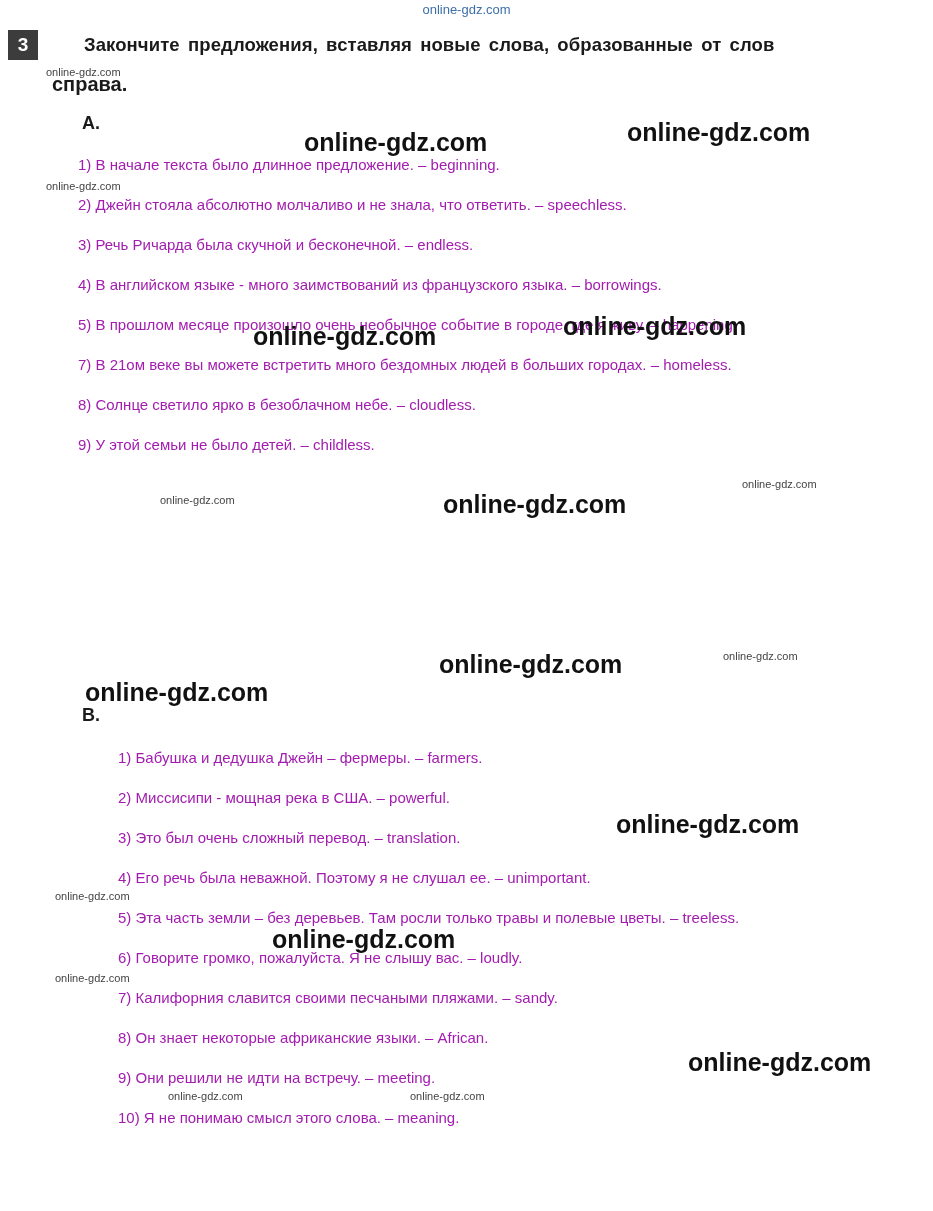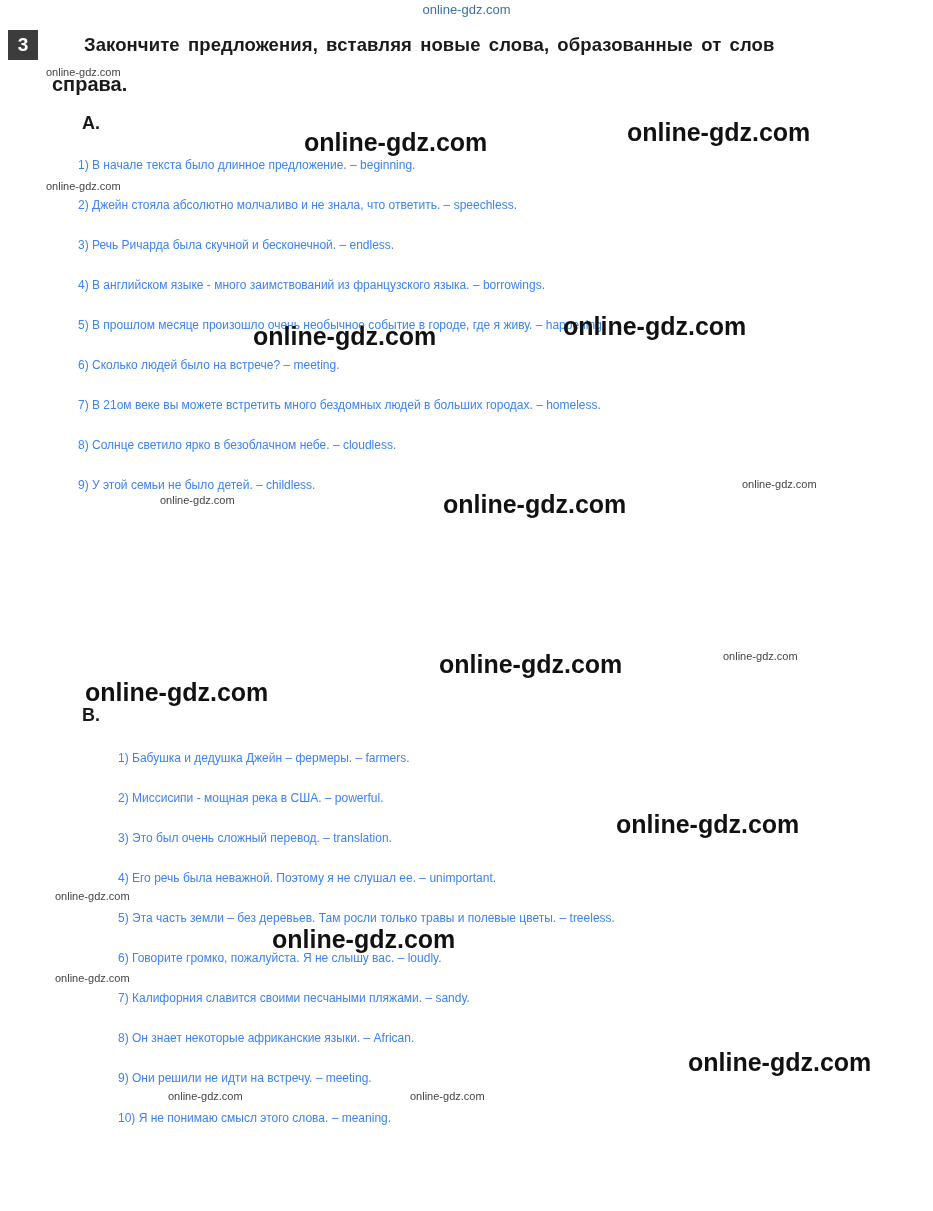--- a/index.html
+++ b/index.html
@@ -81,23 +81,23 @@
     font-size: 18px;
     font-weight: bold;
     color: #1a1a1a;
   }
   .content {
     position: absolute;
     left: 78px;
     width: 848px;
   }
   .item {
-    font-size: 12px;
+    font-size: 15px;
     line-height: 26px;
-    color: #3b82f6;
+    color: #a21caf;
     margin-bottom: 14px;
     text-align: justify;
   }
   .item.justify-full {
     text-align: justify;
     text-align-last: left;
   }
 
   
   .wm {
@@ -129,21 +129,20 @@
   </div>
   <div class="task-title-second">справа.</div>
 
   <div class="section-label" style="top:113px; left:82px;">A.</div>
   <div class="content" style="top:152px;">
     <div class="item">1) В начале текста было длинное предложение. – beginning.</div>
     <div class="item">2) Джейн стояла абсолютно молчаливо и не знала, что ответить. – speechless.</div>
     <div class="item">3) Речь Ричарда была скучной и бесконечной. – endless.</div>
     <div class="item justify-full">4) В английском языке - много заимствований из французского языка. – borrowings.</div>
     <div class="item justify-full">5) В прошлом месяце произошло очень необычное событие в городе, где я живу. – happening.</div>
-    <div class="item">6) Сколько людей было на встрече? – meeting.</div>
     <div class="item justify-full">7) В 21ом веке вы можете встретить много бездомных людей в больших городах. – homeless.</div>
     <div class="item">8) Солнце светило ярко в безоблачном небе. – cloudless.</div>
     <div class="item">9) У этой семьи не было детей. – childless.</div>
   </div>
 
   <div class="section-label" style="top:705px; left:82px;">B.</div>
   <div class="content" style="top:745px;margin-left:40px;">
     <div class="item">1) Бабушка и дедушка Джейн – фермеры. – farmers.</div>
     <div class="item">2) Миссисипи - мощная река в США. – powerful.</div>
     <div class="item">3) Это был очень сложный перевод. – translation.</div>

